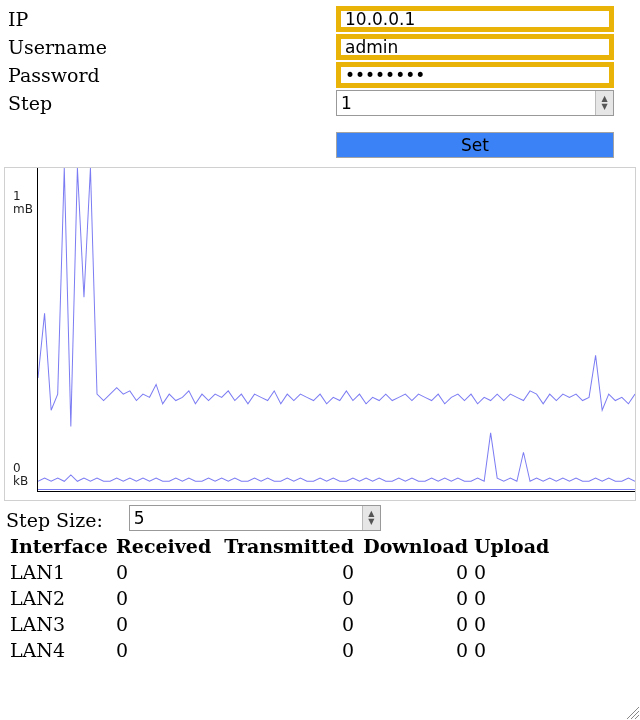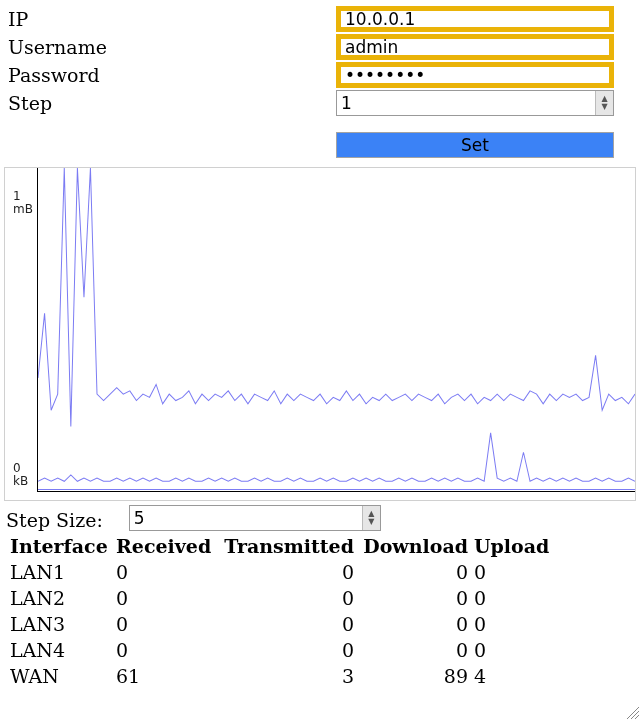--- a/index.html
+++ b/index.html
@@ -260,27 +260,20 @@
         <td>0</td>
         <td>0</td>
       </tr>
       <tr>
         <td>LAN4</td>
         <td>0</td>
         <td>0</td>
         <td>0</td>
         <td>0</td>
       </tr>
-      <tr>
-        <td>WAN</td>
-        <td>61</td>
-        <td>3</td>
-        <td>89</td>
-        <td>4</td>
-      </tr>
     </tbody>
 </table>
 
 <div class="resize-grip">
   <svg width="16" height="16">
     <line x1="3" y1="15" x2="15" y2="3" stroke="#888" stroke-width="1"></line>
     <line x1="7" y1="15" x2="15" y2="7" stroke="#888" stroke-width="1"></line>
     <line x1="11" y1="15" x2="15" y2="11" stroke="#888" stroke-width="1"></line>
   </svg>
 </div>

